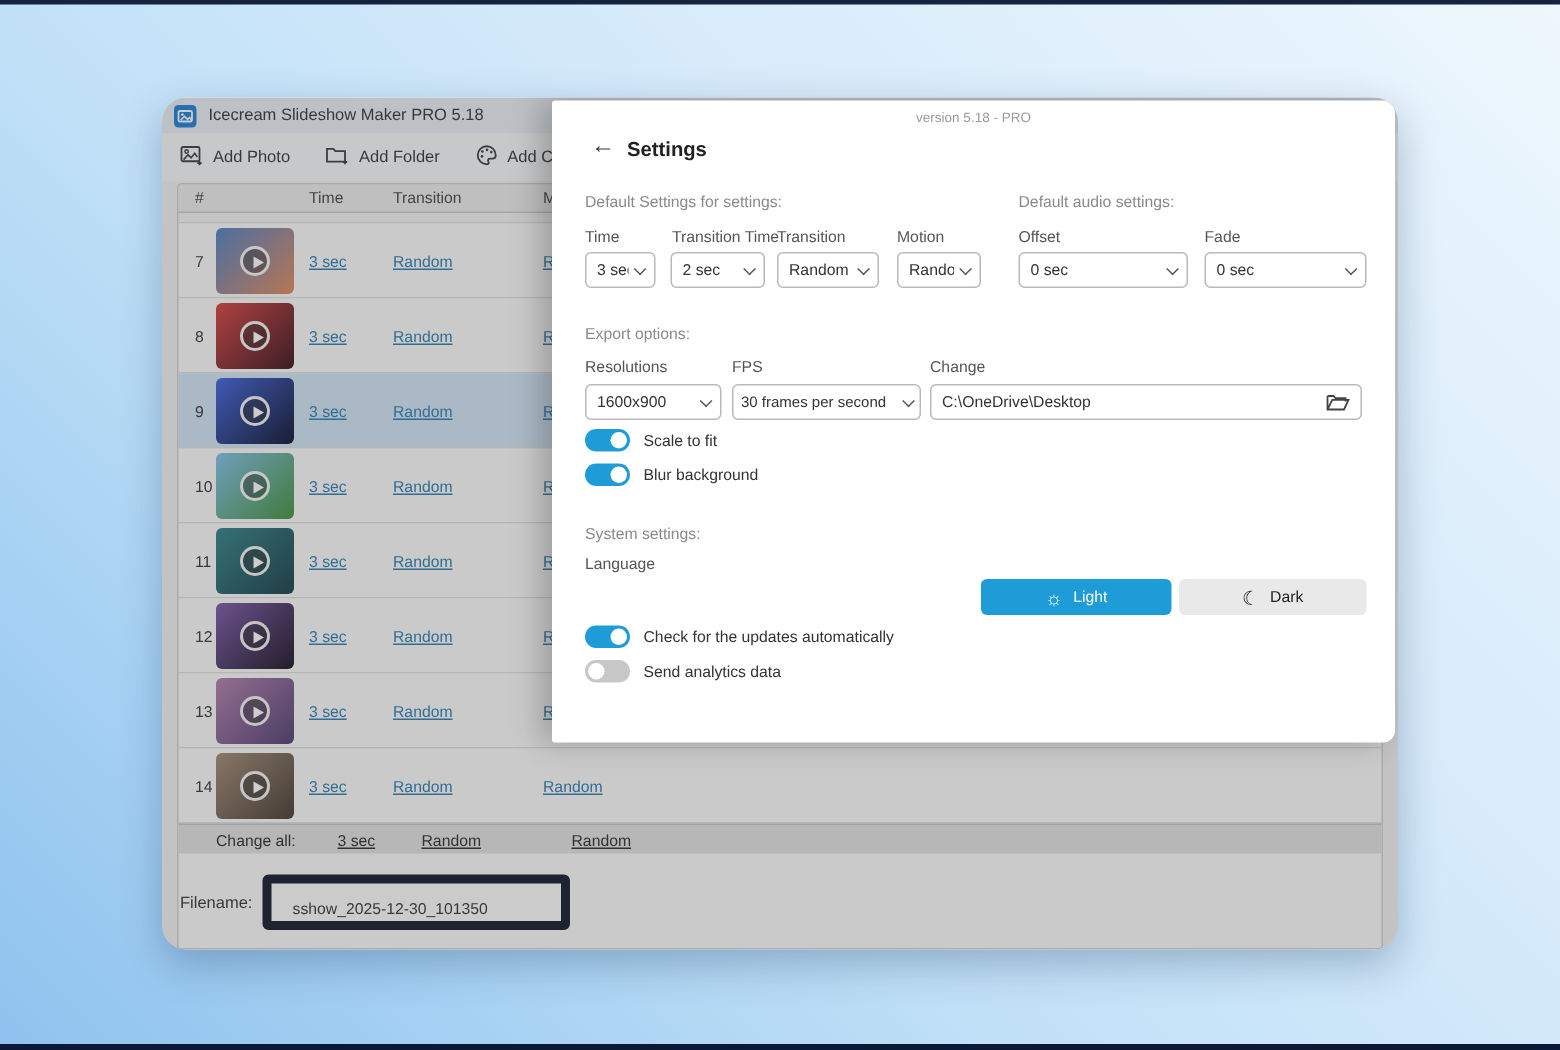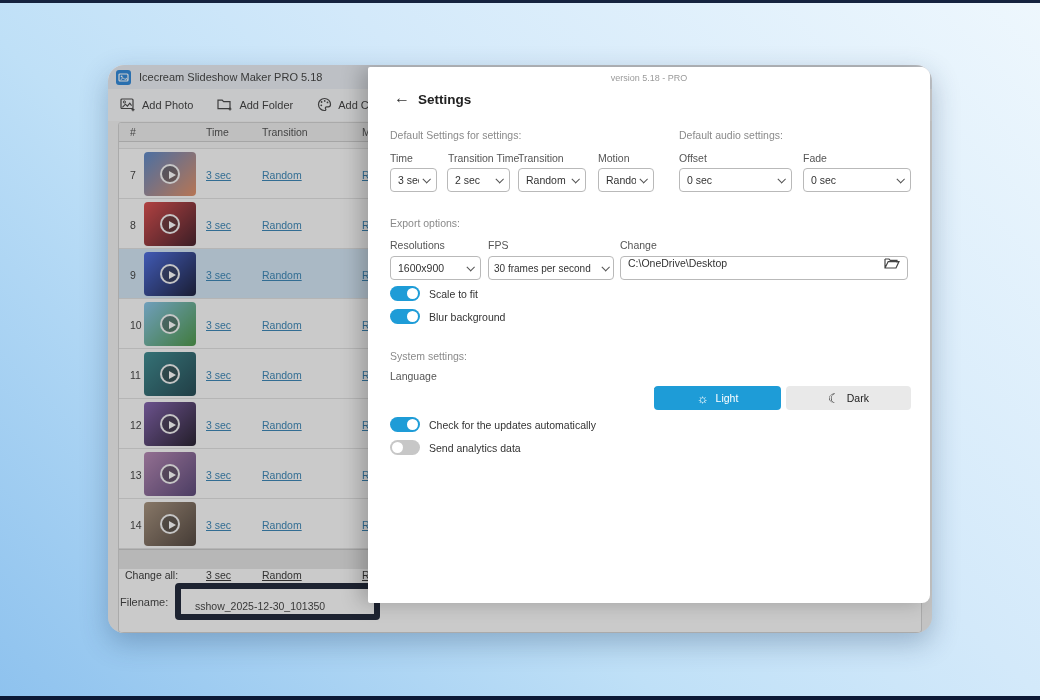--- a/index.html
+++ b/index.html
@@ -42,33 +42,33 @@
     width:20px; height:20px; border-radius:50%; border:2px solid rgba(255,255,255,.95);
     background:rgba(40,40,40,.45); }
   .playbtn::after { content:""; position:absolute; left:7px; top:4.5px;
     border-left:7px solid #fff; border-top:4px solid transparent; border-bottom:4px solid transparent; }
   .cell-link { position:absolute; top:20px; font-size:10.5px; color:#2b7cb0;
     text-decoration:underline; cursor:pointer; white-space:nowrap; }
   .c-time { left:87px; } .c-trans { left:143px; } .c-motion { left:243px; }
   .h-num { left:11px; } .h-time { left:87px; } .h-trans { left:143px; } .h-motion { left:243px; }
   .tfoot { position:relative; height:20px; background:#e1e1e1; border-top:1px solid #c6c6c6;
     font-size:10.5px; color:#2a2a2a; }
-  .tfoot .fl { position:absolute; top:19px; }
+  .tfoot .fl { position:absolute; top:5px;margin-left:19px; }
   .tfoot .flink { text-decoration:underline; cursor:pointer; color:#2a2a2a; }
 
   .filename-row { position:absolute; left:0; top:568px; }
   .filename-label { position:absolute; left:12px; top:-37px; font-size:11px; color:#333; }
   .filename-input { position:absolute; left:67px; top:-50px; width:205px; height:37px;
     background:#fdfdfd; border:6px solid #0f172a; border-radius:4px;
     font-size:10.5px; color:#333; line-height:35px; padding-left:14px; white-space:nowrap; }
 
   .dim { position:absolute; inset:0; background:rgba(70,70,70,.27); }
 
   
-  .panel { position:absolute; left:260px; top:2px; width:562px; height:536px; background:#fff;
+  .panel { position:absolute; left:260px; top:2px; width:562px; height:428px; background:#fff;
     border-radius:2px 8px 8px 2px; box-shadow:-8px 0 20px rgba(0,0,0,.22); font-size:10.5px; }
   .p-abs { position:absolute; }
   .version { left:0; right:0; top:6px; text-align:center; font-size:9px; color:#9a9a9a; }
   .back { left:26px; top:22px; font-size:16px; color:#333; cursor:pointer; }
   .p-title { left:50px; top:25px; font-size:13.5px; font-weight:700; color:#222; }
   .sec { color:#8a8a8a; }
   .flabel { color:#555; }
   .dd { height:24px; background:#fff; border:1px solid #b9b9b9; border-radius:4px;
     display:flex; align-items:center; color:#333; padding:0 7px; cursor:pointer; }
   .dd .val { flex:1; white-space:nowrap; overflow:hidden; }
@@ -79,21 +79,21 @@
     cursor:pointer; flex:none; }
   .pill::after { content:""; position:absolute; top:2px; left:2px; width:11px; height:11px;
     border-radius:50%; background:#fff; }
   .pill.on { background:#1e9cd7; }
   .pill.on::after { left:17px; }
   .theme-btn { height:24px; border-radius:4px; display:flex; align-items:center;
     justify-content:center; gap:7px; cursor:pointer; font-size:10.5px; }
   .theme-light { background:#1e9cd7; color:#fff; }
   .theme-dark { background:#e9e9e9; color:#222; }
   .ticon { font-size:13px; line-height:1; }
-  .folder-field { display:flex; align-items:flex-start; }
+  .folder-field { display:flex; align-items:center; }
   .folder-ico { margin-left:auto; flex:none; cursor:pointer; display:flex; }
 </style>
 </head>
 <body>
 
 <div class="desktop">
   <div class="edge-top"></div>
   <div class="edge-bottom"></div>
 
   <div class="window">

